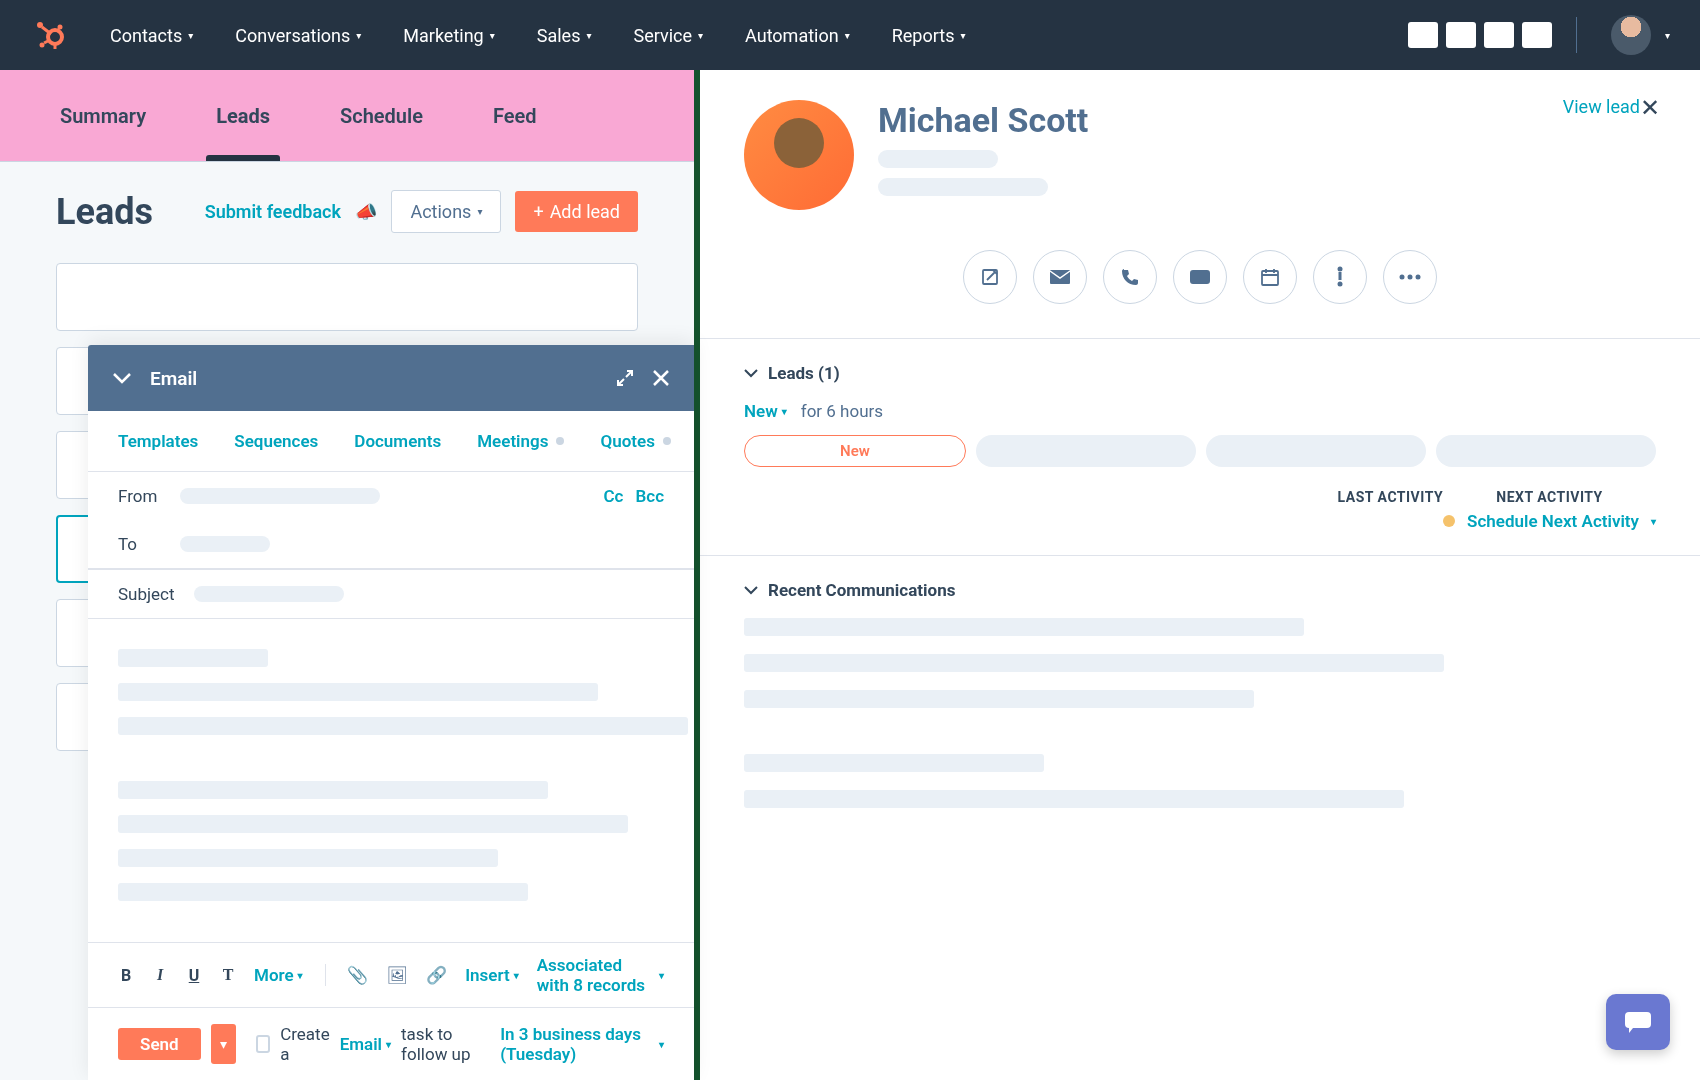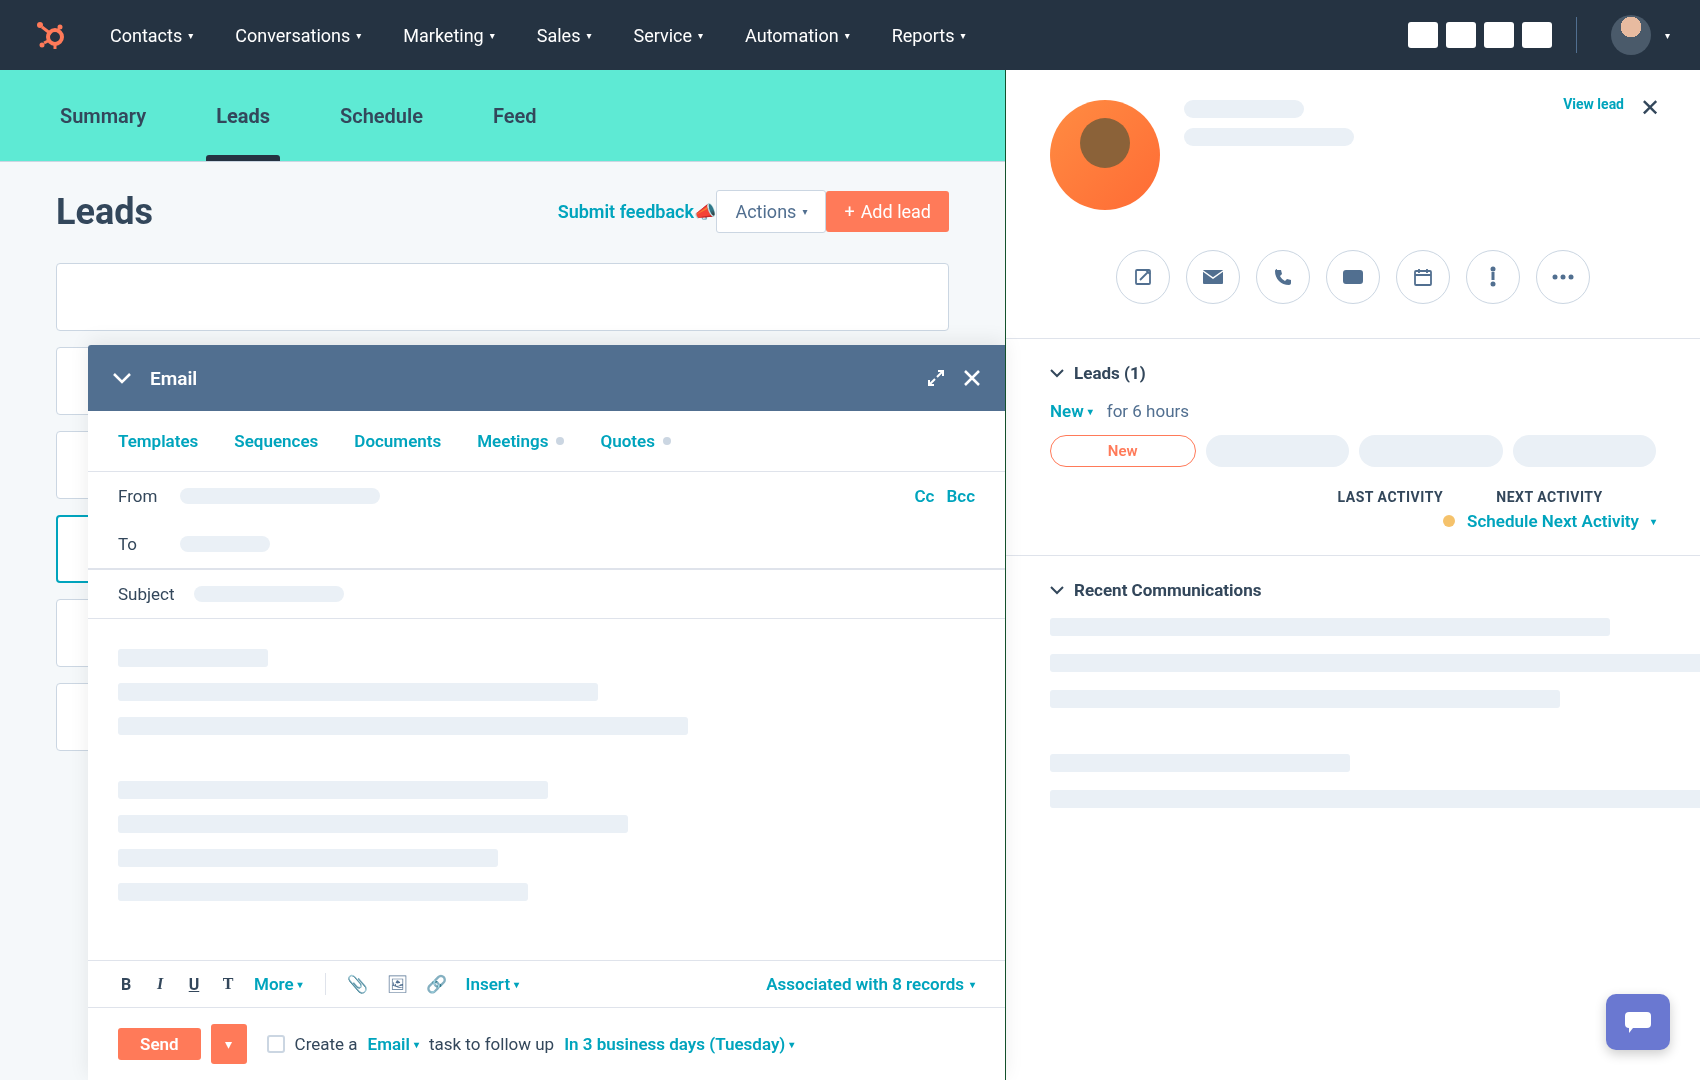--- a/index.html
+++ b/index.html
@@ -8,29 +8,29 @@
 .logo{width:40px;height:40px;display:flex;align-items:center;justify-content:center;margin-right:40px}
 .logo svg{fill:#ff7a59}
 .nav-items{display:flex;gap:42px;flex:1}
 .nav-item{color:#fff;font-size:18px;display:flex;align-items:center;gap:6px;cursor:pointer}
 .chevron{font-size:10px}
 .nav-right{display:flex;align-items:center;gap:8px}
 .nav-box{width:30px;height:26px;background:#fff;border-radius:3px}
 .nav-divider{width:1px;height:36px;background:#516f90;margin:0 16px}
 .avatar-top{width:40px;height:40px;border-radius:50%;background:#ff7a59;background-image:radial-gradient(circle at 50% 30%,#e8bba0 30%,#4a5a6a 30%);margin-left:10px}
 .main{display:flex;height:calc(100% - 70px)}
-.left-panel{width:1006px;border-right:1px solid #14532d;position:relative;background:#5eead4}
+.left-panel{width:700px;border-right:6px solid #14532d;position:relative;background:#f9a8d4}
 .right-panel{flex:1;background:#fff;overflow:hidden}
 .main-tabs{display:flex;gap:70px;padding:0 60px;height:92px;align-items:center;border-bottom:1px solid #cbd6e2}
 .main-tab{font-size:20px;font-weight:600;color:#33475b;cursor:pointer;position:relative;padding:32px 0}
 .main-tab.active{font-weight:700}
 .main-tab.active::after{content:'';position:absolute;bottom:-1px;left:-10px;right:-10px;height:6px;background:#253342;border-radius:3px 3px 0 0}
 .leads-header{display:flex;align-items:center;justify-content:space-between;padding:28px 56px 0;background:#f5f8fa}
 .leads-title{font-size:36px;font-weight:700;color:#33475b}
-.leads-actions{display:flex;align-items:center;}
+.leads-actions{display:flex;align-items:center;gap:14px}
 .link-feedback{color:#00a4bd;font-size:18px;font-weight:600;cursor:pointer}
 .feedback-icon{color:#99acc2;font-size:18px}
 .btn-actions{padding:10px 18px;border:1px solid #cbd6e2;background:#fff;color:#516f90;font-size:18px;border-radius:3px;cursor:pointer;display:flex;align-items:center;gap:6px}
 .btn-primary{padding:10px 18px;background:#ff7a59;color:#fff;border:none;font-size:18px;border-radius:3px;cursor:pointer;display:flex;align-items:center;gap:6px}
 .list-bg{background:#f5f8fa;height:900px;padding:30px 56px}
 .card{background:#fff;border:1px solid #cbd6e2;border-radius:4px;height:68px;margin-bottom:16px}
 .card.active{border:2px solid #00a4bd}
 .email-composer{position:absolute;top:275px;left:88px;right:0;bottom:0;background:#fff;box-shadow:0 -4px 20px rgba(0,0,0,.08);border-radius:3px 0 0 0;display:flex;flex-direction:column}
 .email-header{background:#516f90;color:#fff;height:66px;display:flex;align-items:center;padding:0 24px;border-radius:3px 0 0 0}
 .email-chevron{transform:rotate(0deg);font-size:22px;margin-right:18px;cursor:pointer}
@@ -59,21 +59,21 @@
 .send-bar{display:flex;align-items:center;gap:10px;padding:16px 30px;border-top:1px solid #dfe3eb}
 .btn-send{background:#ff7a59;color:#fff;border:none;padding:6px 22px;border-radius:3px;font-size:17px;font-weight:600;cursor:pointer}
 .btn-send-more{background:#ff7a59;color:#fff;border:none;width:36px;height:40px;border-radius:3px;font-size:14px;cursor:pointer}
 .checkbox{width:18px;height:18px;border:2px solid #cbd6e2;border-radius:3px;margin-left:10px;cursor:pointer}
 .followup-text{color:#33475b;font-size:17px}
 .followup-link{color:#00a4bd;font-size:17px;font-weight:600;display:inline-flex;align-items:center;gap:4px}
 .profile-section{padding:30px 44px 40px;display:flex;gap:24px;position:relative}
 .profile-avatar{width:110px;height:110px;border-radius:50%;background:linear-gradient(135deg,#ff8c42 0%,#ff6b35 100%);flex-shrink:0;position:relative;overflow:hidden}
 .profile-avatar::after{content:'';position:absolute;top:18px;left:30px;width:50px;height:50px;background:#8b6239;border-radius:50%}
 .profile-info h1{color:#516f90;font-size:34px;font-weight:700;margin-bottom:10px}
-.view-lead{position:absolute;top:26px;right:76px;color:#00a4bd;font-size:14px;font-weight:700;cursor:pointer}
+.view-lead{position:absolute;top:26px;right:60px;color:#00a4bd;font-size:18px;font-weight:400;cursor:pointer}
 .close-panel{position:absolute;top:24px;right:40px;color:#33475b;font-size:24px;cursor:pointer}
 .action-icons{display:flex;justify-content:center;gap:16px;padding-bottom:34px}
 .circle-btn{width:54px;height:54px;border:1px solid #cbd6e2;border-radius:50%;display:flex;align-items:center;justify-content:center;cursor:pointer;color:#516f90;font-size:20px;background:#fff}
 .info-section{border-top:1px solid #dfe3eb;padding:24px 44px}
 .info-row{display:flex;justify-content:space-between;margin-bottom:14px}
 .info-label{font-size:17px;font-weight:700;color:#33475b}
 .section-header{display:flex;align-items:center;gap:10px;font-size:17px;font-weight:700;color:#33475b;margin-bottom:18px;cursor:pointer}
 .section-chevron{color:#33475b;font-size:16px}
 .pipeline-meta{display:flex;align-items:center;gap:14px;margin-bottom:10px}
 .status-new{color:#00a4bd;font-size:17px;font-weight:600;display:flex;align-items:center;gap:4px}
@@ -277,20 +277,21 @@
             <span class="chevron">▾</span>
           </span>
       </div>
     </div>
   </div>
 
   <div class="right-panel">
     <div class="profile-section">
       <div class="profile-avatar"></div>
       <div class="profile-info">
+        <h1>Michael Scott</h1>
         <div class="pill" style="width:120px;height:18px;margin-bottom:10px"></div>
         <div class="pill" style="width:170px;height:18px"></div>
       </div>
       <span class="view-lead">View lead</span>
       <span class="close-panel">✕</span>
     </div>
     <div class="action-icons">
       <div class="circle-btn">
           <svg width="20" height="20" viewBox="0 0 20 20" fill="none" stroke="#516f90" stroke-width="1.8">
             <rect x="3" y="3" width="14" height="14" rx="1"></rect>

